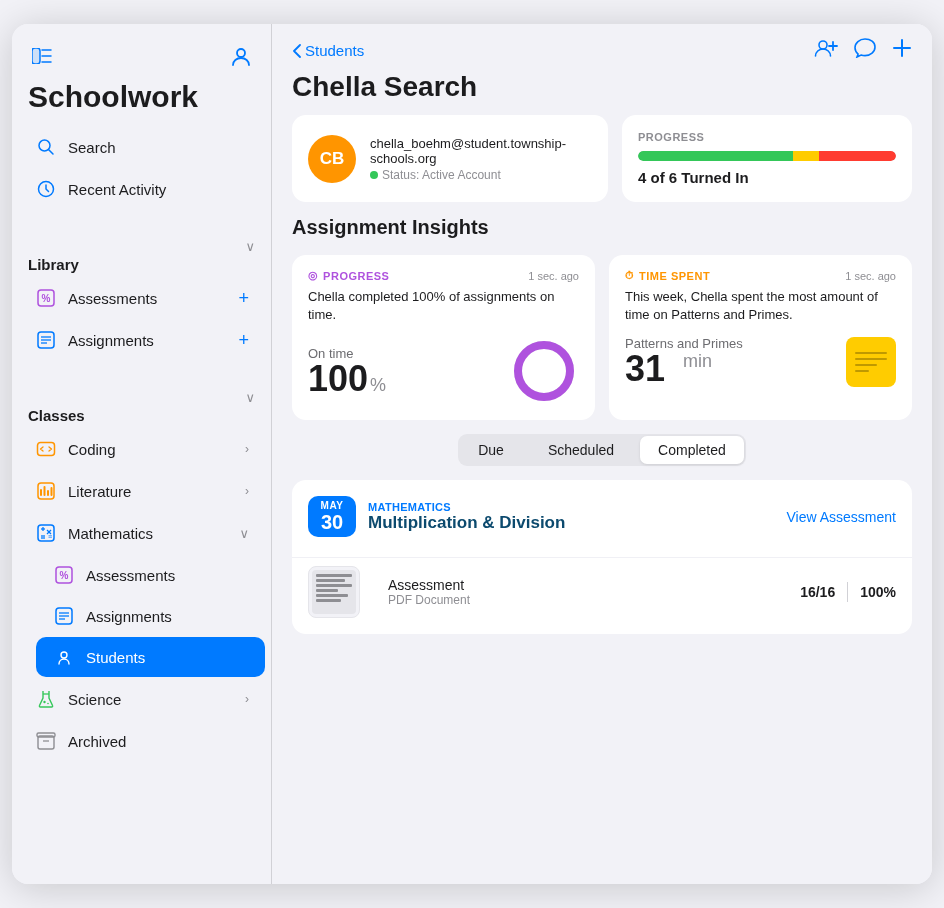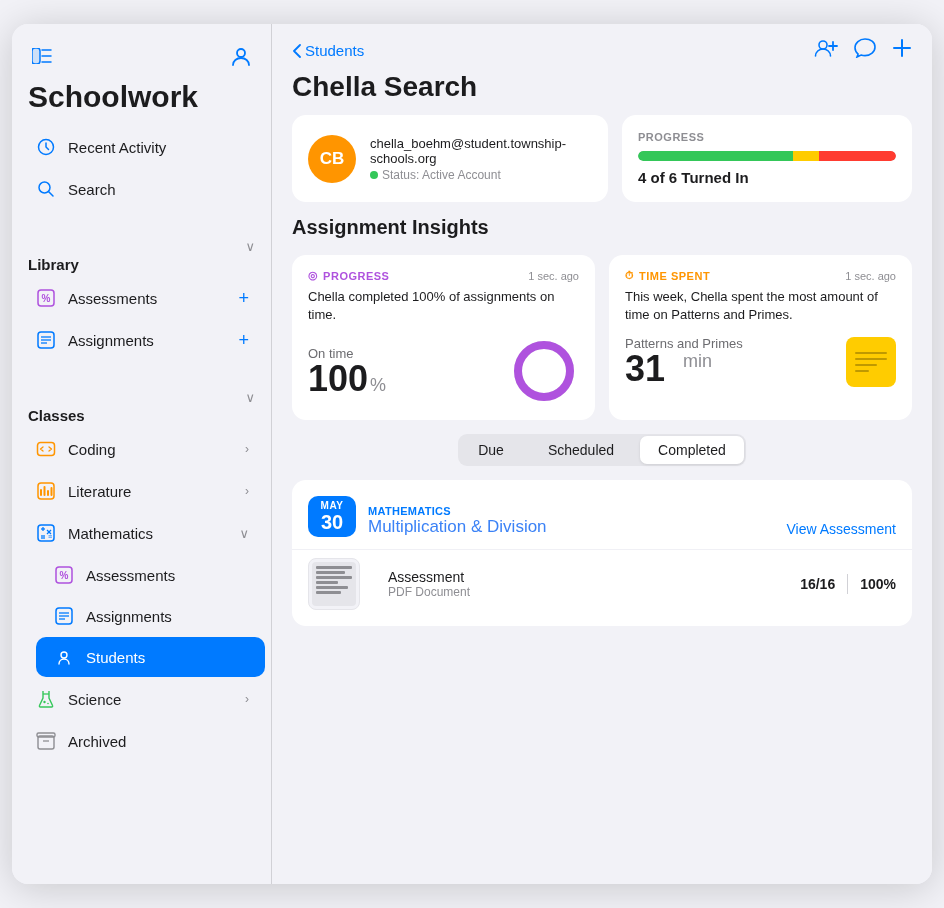--- a/index.html
+++ b/index.html
@@ -367,23 +367,23 @@
     }
 
     
     .assignment-card {
       background: #fff;
       border-radius: 14px;
       padding: 16px;
     }
     .assignment-header {
       display: flex;
-      align-items: flex-end;
+      align-items: center;
       gap: 12px;
-      margin-bottom: 12px;
+      margin-bottom: 20px;
     }
     .date-badge {
       width: 48px;
       background: #007aff;
       border-radius: 10px;
       display: flex; flex-direction: column; align-items: center; justify-content: center;
       padding: 4px 0;
       flex-shrink: 0;
     }
     .date-month {
@@ -401,22 +401,22 @@
     }
     .assignment-meta { flex: 1; }
     .assignment-subject {
       font-size: 11px;
       font-weight: 700;
       color: #007aff;
       letter-spacing: 0.3px;
     }
     .assignment-name {
       font-size: 17px;
-      font-weight: 400;
-      color: #3b82f6;
+      font-weight: 700;
+      color: #0c4a6e;
     }
     .view-assessment-btn {
       background: none;
       border: none;
       color: #007aff;
       font-size: 14px;
       font-weight: 500;
       cursor: pointer;
     }
     .document-row {
@@ -496,34 +496,34 @@
           <path d="M3 20c0-4 3.6-7 8-7s8 3 8 7" stroke="#007aff" stroke-width="1.8" stroke-linecap="round"></path>
         </svg>
       </button>
     </div>
 
     <div class="app-title">Schoolwork</div>
 
     <div class="sidebar-nav-item">
       <div class="sidebar-nav-icon item-icon blue">
         <svg width="18" height="18" viewBox="0 0 18 18" fill="none">
-          <circle cx="9" cy="9" r="7.5" stroke="#007aff" stroke-width="1.5"></circle>
-          <path d="M9 5v4l2.5 2.5" stroke="#007aff" stroke-width="1.5" stroke-linecap="round"></path>
-        </svg>
-      </div>
-      <span class="item-label">Recent Activity</span>
+          <circle cx="7.5" cy="7.5" r="5.5" stroke="#007aff" stroke-width="1.5"></circle>
+          <line x1="11.5" y1="11.5" x2="16" y2="16" stroke="#007aff" stroke-width="1.5" stroke-linecap="round"></line>
+        </svg>
+      </div>
+      <span class="item-label">Search</span>
     </div>
     <div class="sidebar-nav-item">
       <div class="sidebar-nav-icon item-icon blue">
         <svg width="18" height="18" viewBox="0 0 18 18" fill="none">
-          <circle cx="7.5" cy="7.5" r="5.5" stroke="#007aff" stroke-width="1.5"></circle>
-          <line x1="11.5" y1="11.5" x2="16" y2="16" stroke="#007aff" stroke-width="1.5" stroke-linecap="round"></line>
-        </svg>
-      </div>
-      <span class="item-label">Search</span>
+          <circle cx="9" cy="9" r="7.5" stroke="#007aff" stroke-width="1.5"></circle>
+          <path d="M9 5v4l2.5 2.5" stroke="#007aff" stroke-width="1.5" stroke-linecap="round"></path>
+        </svg>
+      </div>
+      <span class="item-label">Recent Activity</span>
     </div>
 
     <div class="section-header">
       <span class="section-title">Library</span>
       <span class="section-chevron">∨</span>
     </div>
     <div class="sidebar-item">
       <div class="item-icon purple">
         <svg width="20" height="20" viewBox="0 0 20 20" fill="none">
           <rect x="2" y="2" width="16" height="16" rx="3" stroke="#af52de" stroke-width="1.5"></rect>

